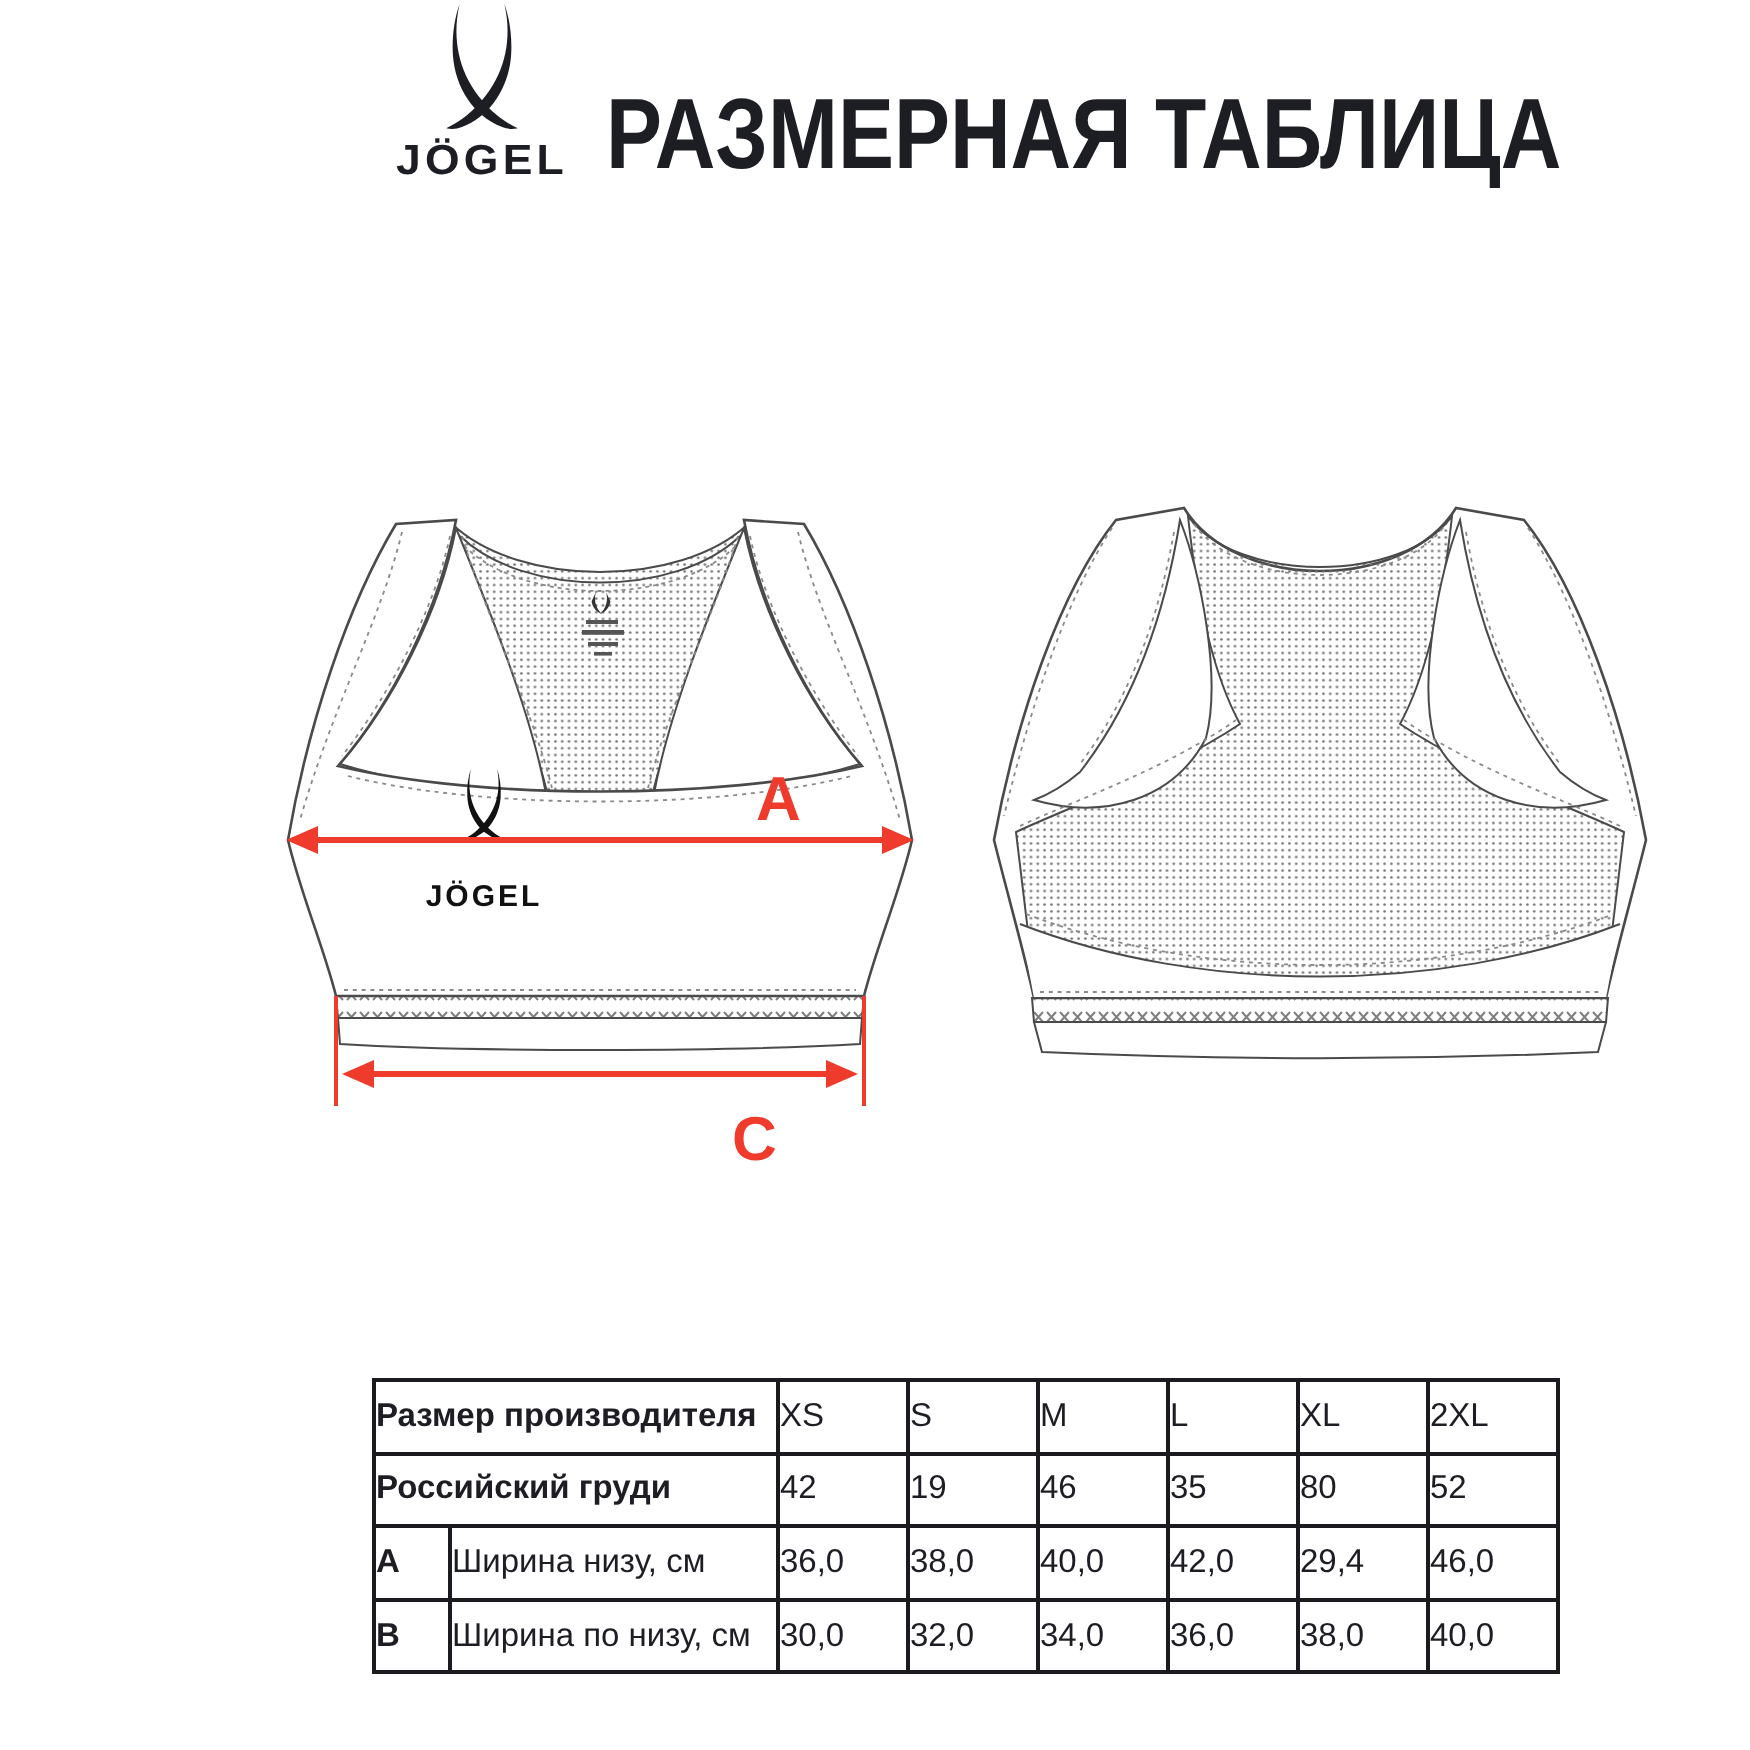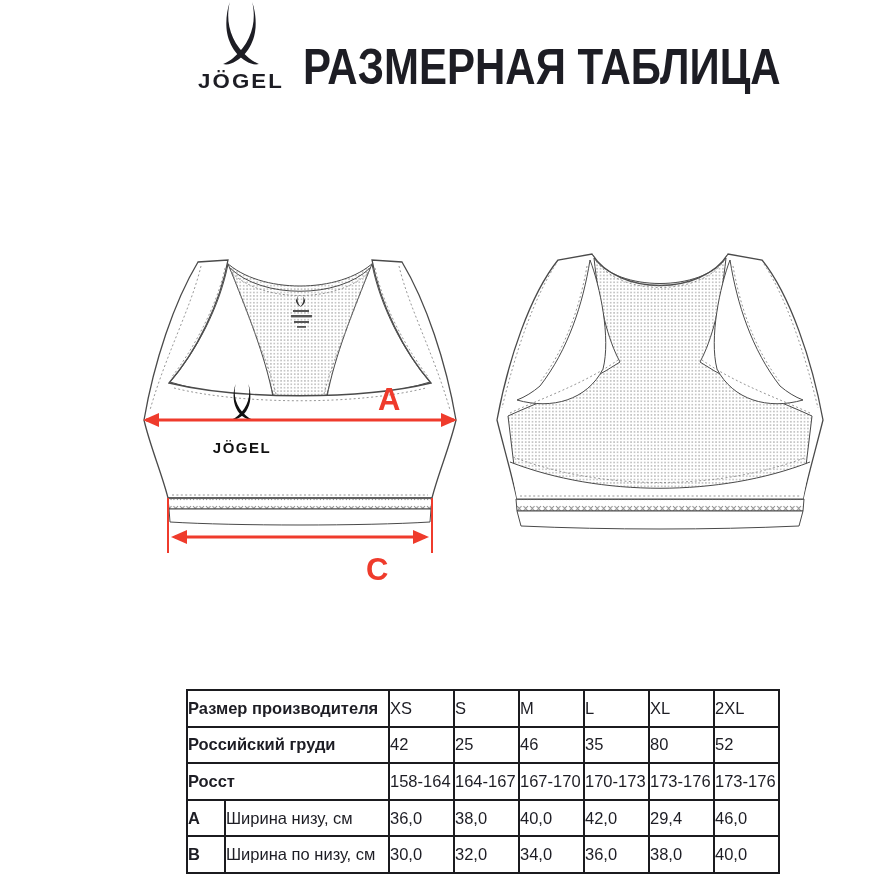--- a/index.html
+++ b/index.html
@@ -181,34 +181,25 @@
         <td>XS</td>
         <td>S</td>
         <td>M</td>
         <td>L</td>
         <td>XL</td>
         <td>2XL</td>
       </tr>
       <tr>
         <td class="hdr" colspan="2">Российский груди</td>
         <td>42</td>
-        <td>25</td>
+        <td>19</td>
         <td>46</td>
         <td>35</td>
         <td>80</td>
         <td>52</td>
-      </tr>
-      <tr>
-        <td class="hdr" colspan="2">Росст</td>
-        <td>158-164</td>
-        <td>164-167</td>
-        <td>167-170</td>
-        <td>170-173</td>
-        <td>173-176</td>
-        <td>173-176</td>
       </tr>
       <tr>
         <td class="letter">A</td>
         <td>Ширина низу, см</td>
         <td>36,0</td>
         <td>38,0</td>
         <td>40,0</td>
         <td>42,0</td>
         <td>29,4</td>
         <td>46,0</td>

